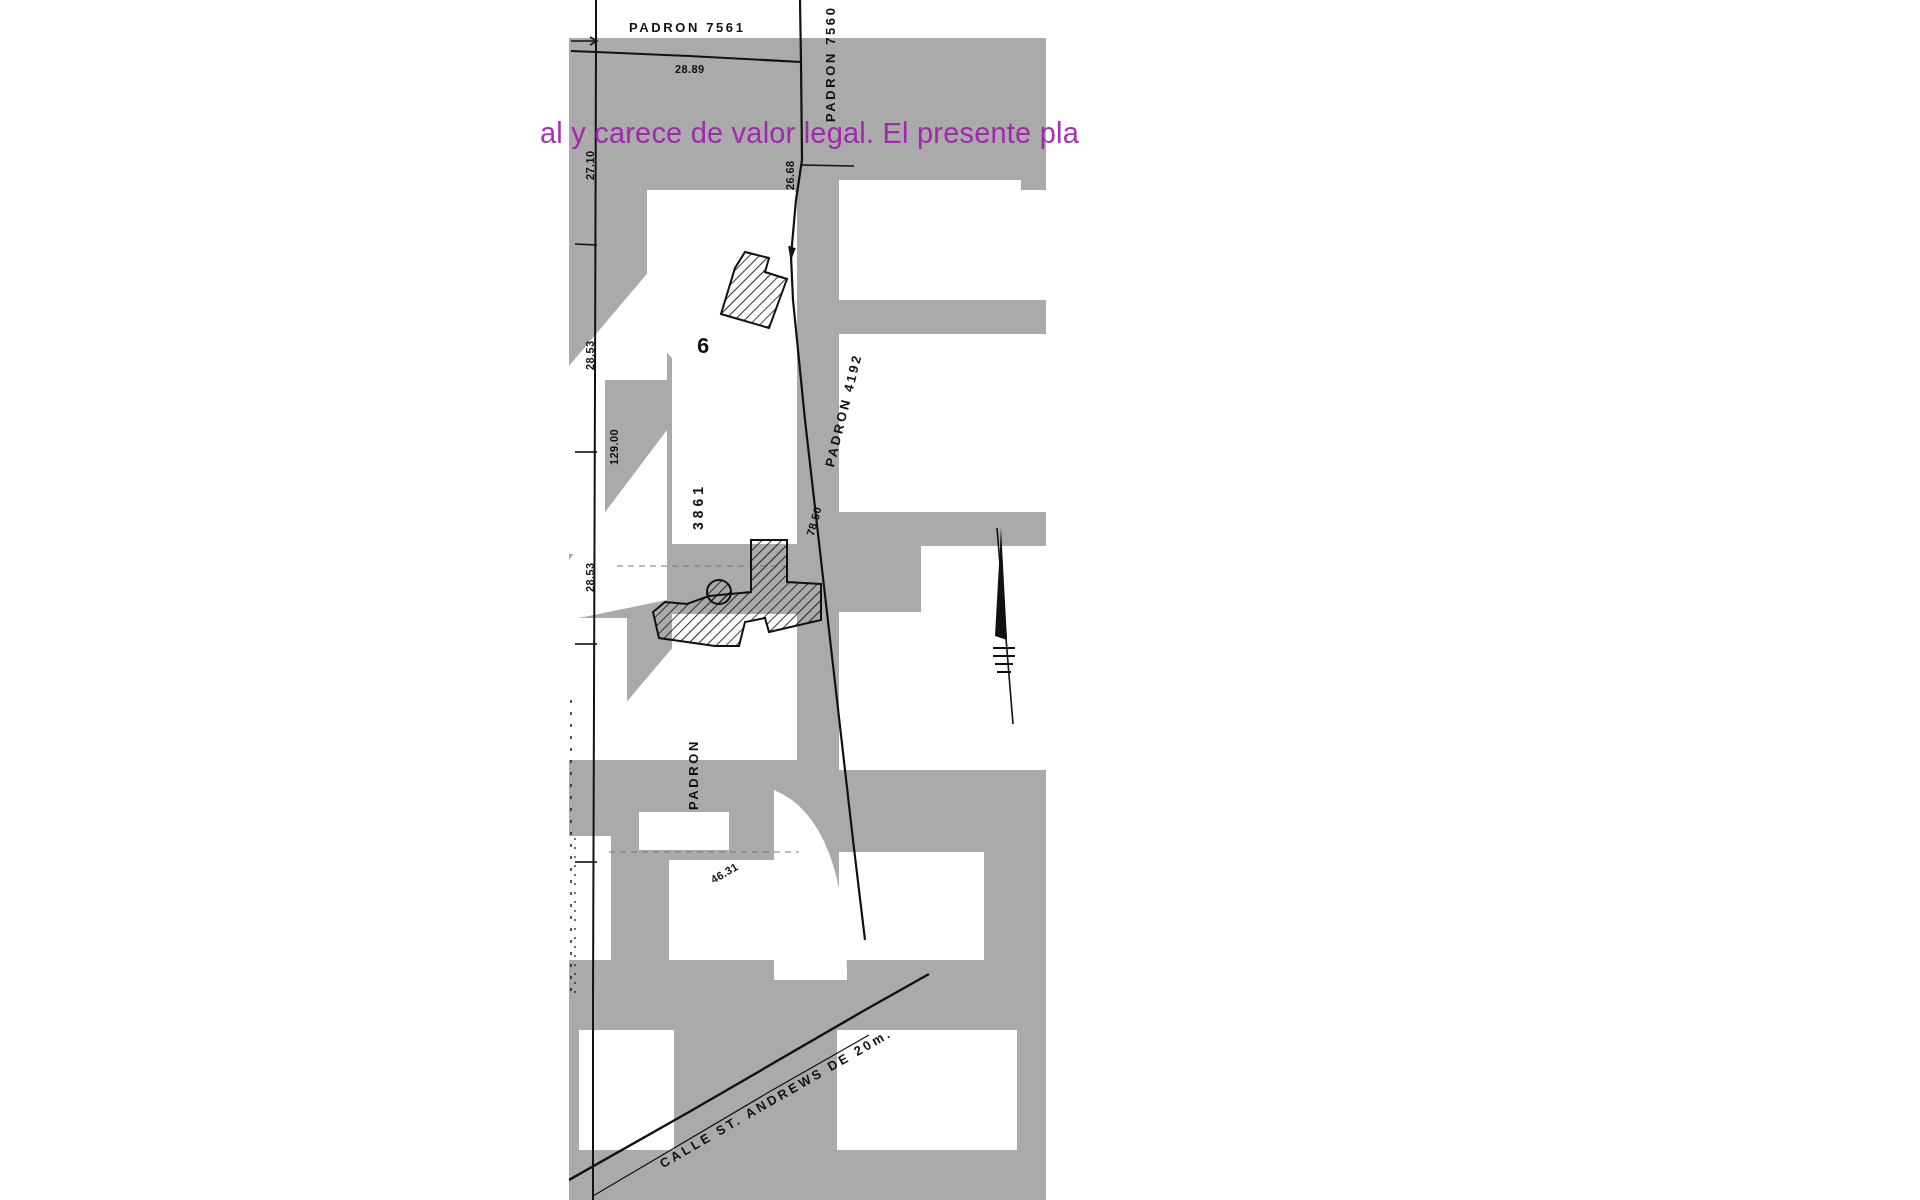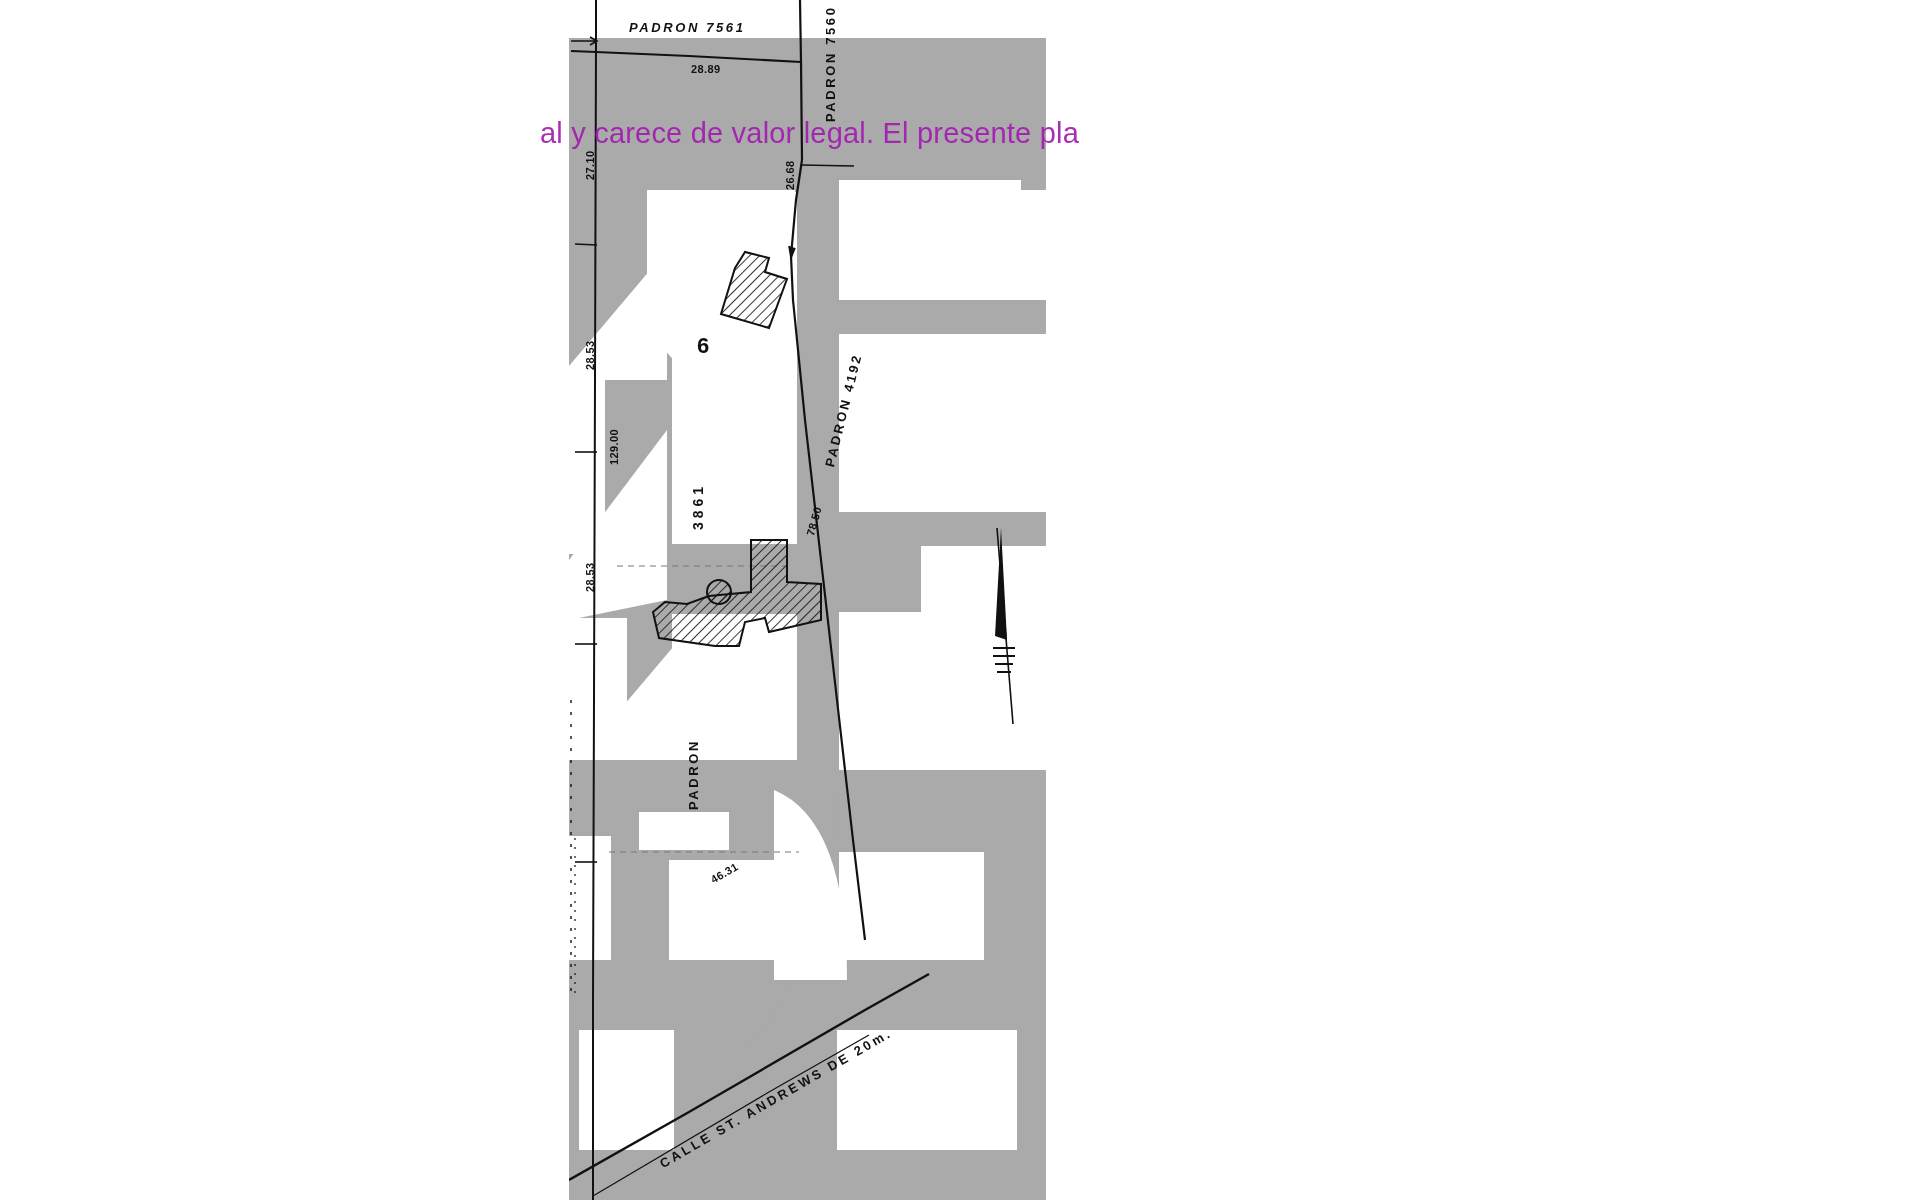--- a/index.html
+++ b/index.html
@@ -147,33 +147,33 @@
         <circle cx="150" cy="592" r="12" fill="url(#hatch)" stroke="#111" stroke-width="2"></circle>
       </g>
 
       <g>
         <path d="M432,528 L438,640 L426,636 Z" fill="#111"></path>
         <path d="M428,528 L444,724" stroke="#111" stroke-width="1.6" fill="none"></path>
         <path d="M424,648 L446,648 M424,656 L446,656 M426,664 L444,664 M428,672 L442,672" stroke="#111" stroke-width="1.8"></path>
       </g>
     </svg>
 
-    <div class="mlab padron-h" style="left:60px;top:21px;font-style:italic;">PADRON  7561</div>
+    <div class="mlab padron-h" style="left:60px;top:21px;">PADRON  7561</div>
 
     <div class="mlab padron-v" style="left:255px;top:122px;transform:rotate(-90deg);">PADRON 7560</div>
 
     <div class="mlab padron-v" style="left:254px;top:465px;transform:rotate(-76deg);">PADRON   4192</div>
 
     <div class="mlab bignum" style="left:128px;top:335px;">6</div>
 
     <div class="mlab vnum" style="left:122px;top:530px;transform:rotate(-90deg);">3861</div>
 
     <div class="mlab padron-v" style="left:118px;top:810px;transform:rotate(-90deg);">PADRON</div>
 
-    <div class="dim" style="left:122px;top:64px;">28.89</div>
+    <div class="dim" style="left:106px;top:64px;">28.89</div>
 
     <div class="dim" style="left:16px;top:180px;transform-origin:0 0;transform:rotate(-90deg);">27.10</div>
 
     <div class="dim" style="left:16px;top:370px;transform-origin:0 0;transform:rotate(-90deg);">28.53</div>
 
     <div class="dim" style="left:40px;top:465px;transform-origin:0 0;transform:rotate(-90deg);">129.00</div>
 
     <div class="dim" style="left:16px;top:592px;transform-origin:0 0;transform:rotate(-90deg);">28.53</div>
 
     <div class="dim" style="left:216px;top:190px;transform-origin:0 0;transform:rotate(-90deg);">26.68</div>

